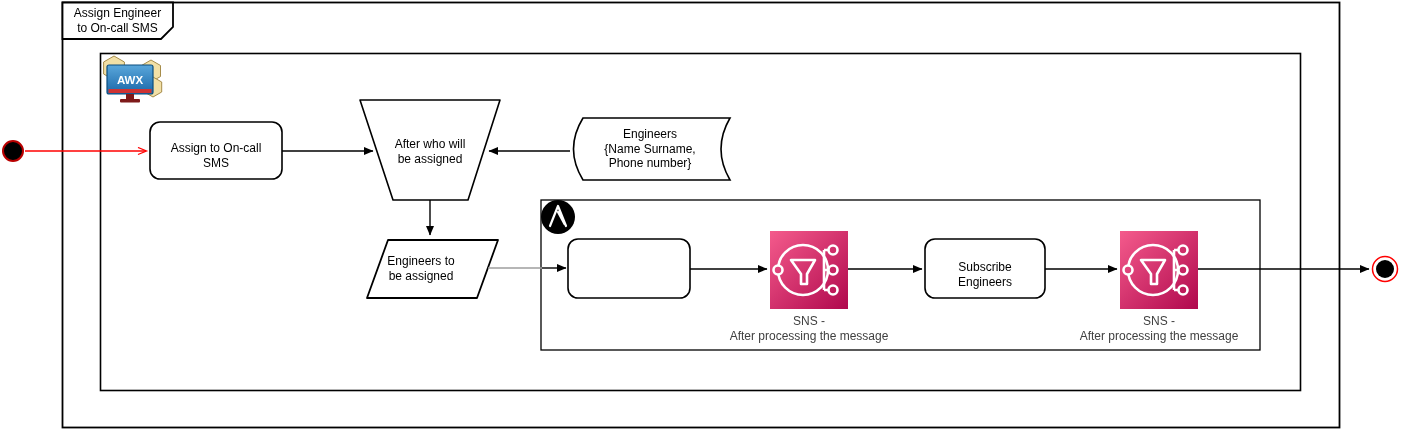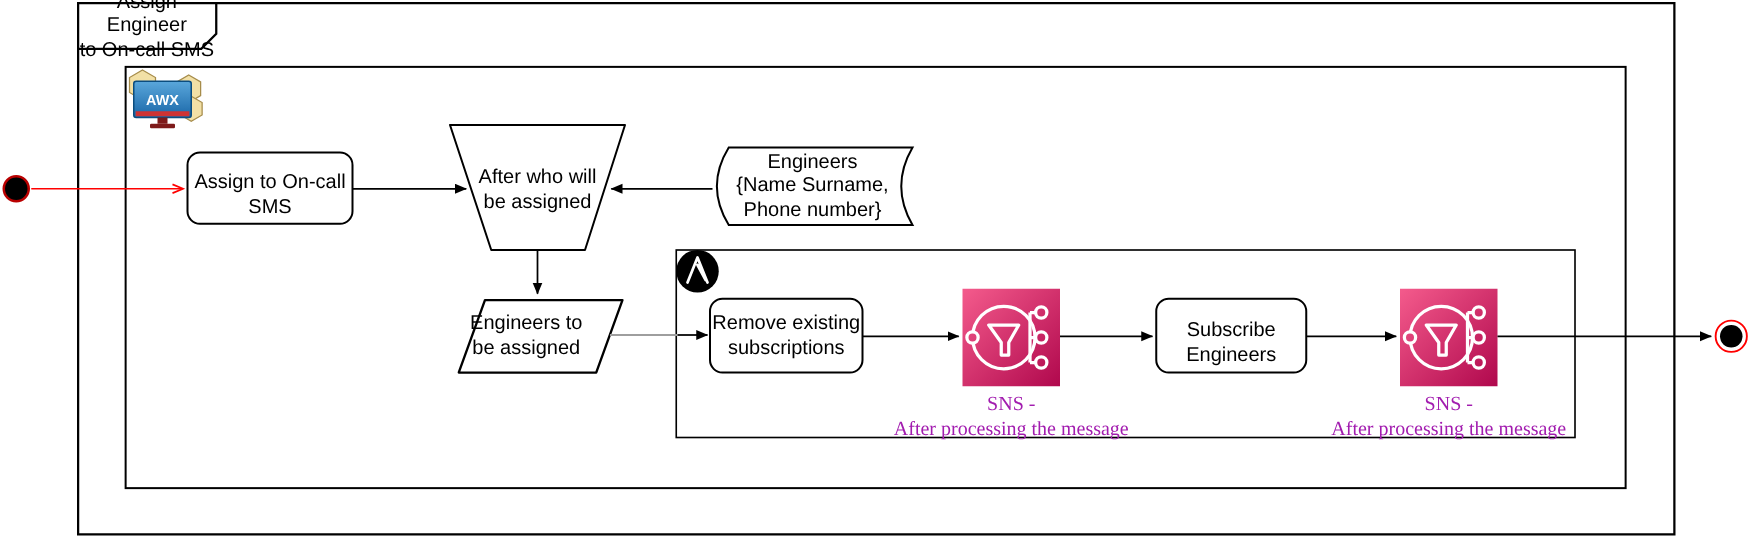--- a/index.html
+++ b/index.html
@@ -1,22 +1,22 @@
 <!DOCTYPE html>
 <html><head>
 <meta charset="utf-8">
 <style>
   html,body{margin:0;padding:0;background:#ffffff;}
   .canvas{position:relative;width:1401px;height:431px;background:#ffffff;overflow:hidden;
           font-family:"Liberation Sans",sans-serif;}
   svg.layer{position:absolute;left:0;top:0;width:1401px;height:431px;}
-  .label{position:absolute;font-size:16px;line-height:1.22;color:#000;
+  .label{position:absolute;font-size:12px;line-height:1.22;color:#000;
          white-space:pre-line;text-align:center;display:flex;
          align-items:center;justify-content:center;pointer-events:none;}
-  .label.navy{color:#a21caf;font-family:Liberation Serif, serif;}
+  .label.navy{color:#404040;}
   .label.top{align-items:flex-start;}
 </style>
 </head>
 <body>
 
 <div class="canvas">
 
   <svg class="layer" viewBox="0 0 1401 431">
     <defs>
       <marker id="aBlack" markerWidth="11" markerHeight="9" refX="9" refY="4" orient="auto" markerUnits="userSpaceOnUse">
@@ -131,22 +131,20 @@
   <div class="label" style="left:375px;top:132px;width:110px;height:40px;">After who will
 be assigned</div>
 
   <div class="label" style="left:575px;top:121px;width:150px;height:56px;">Engineers
 {Name Surname,
 Phone number}</div>
 
   <div class="label" style="left:366px;top:245px;width:110px;height:48px;">Engineers to
 be assigned</div>
 
-  <div class="label" style="left:568px;top:239px;width:122px;height:59px;">Remove existing
-subscriptions</div>
 
   <div class="label navy top" style="left:694px;top:314px;width:230px;height:32px;">SNS -
 After processing the message</div>
 
   <div class="label" style="left:925px;top:239px;width:120px;height:72px;border-radius:21px;">Subscribe
 Engineers</div>
 
   <div class="label navy top" style="left:1044px;top:314px;width:230px;height:32px;">SNS -
 After processing the message</div>
 

